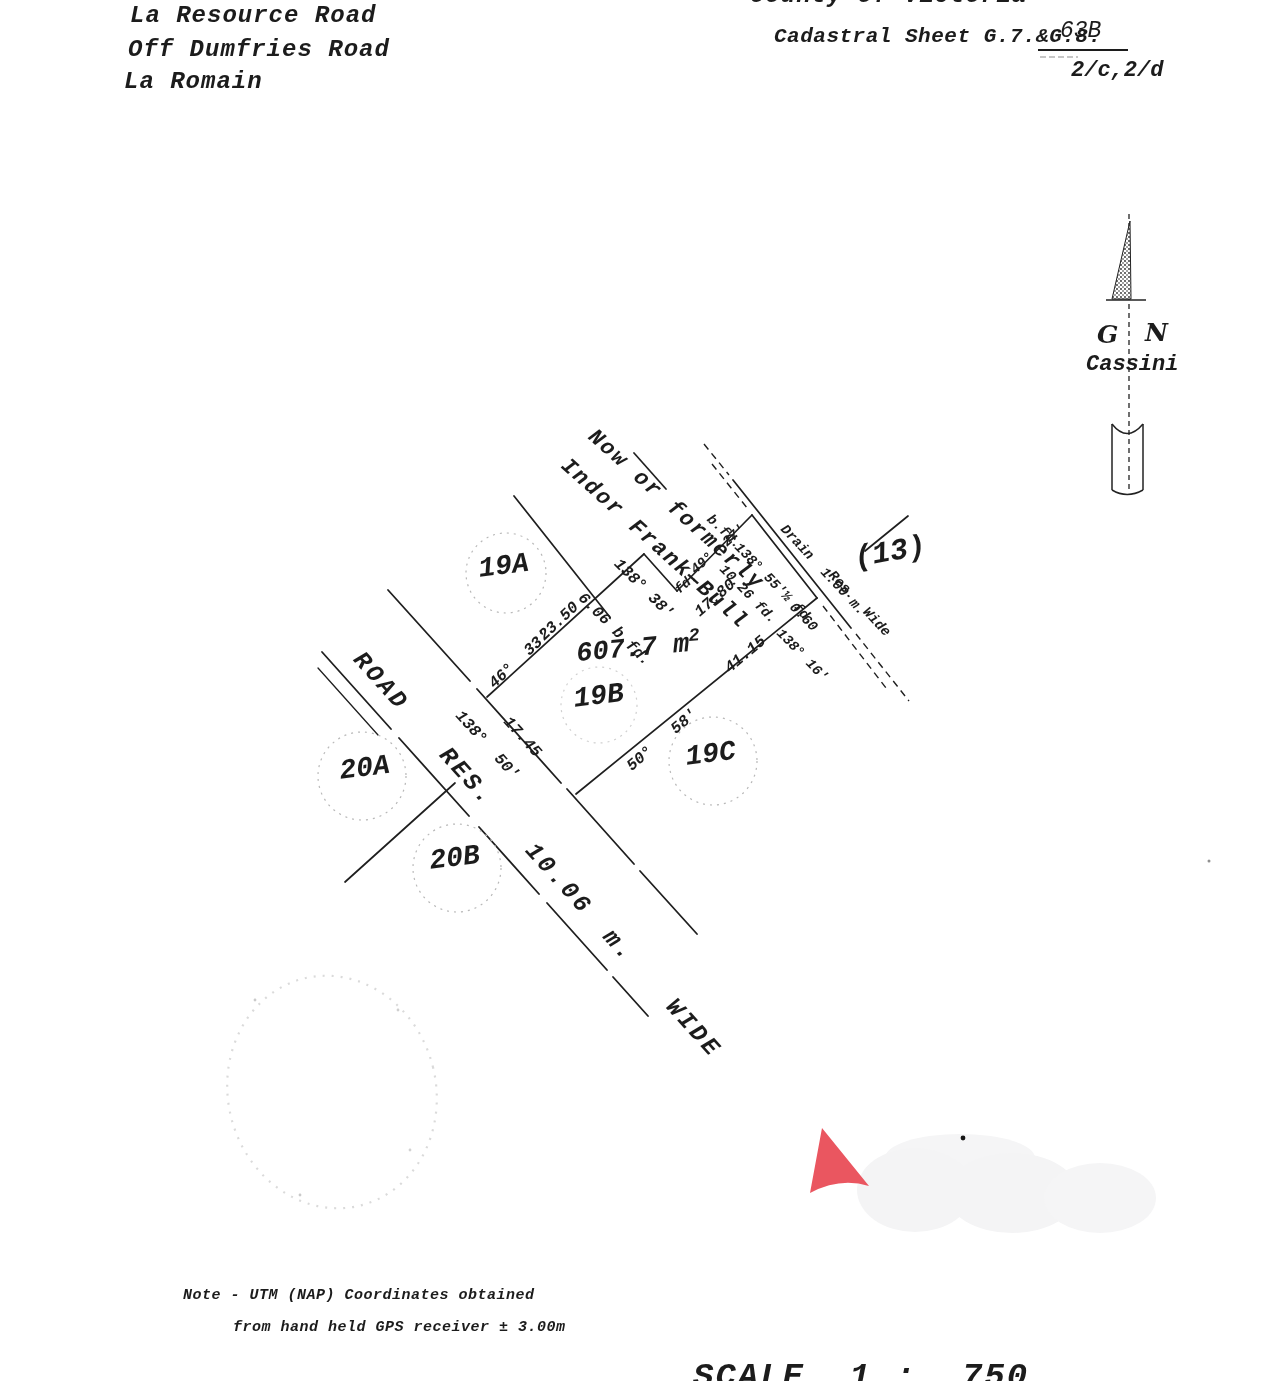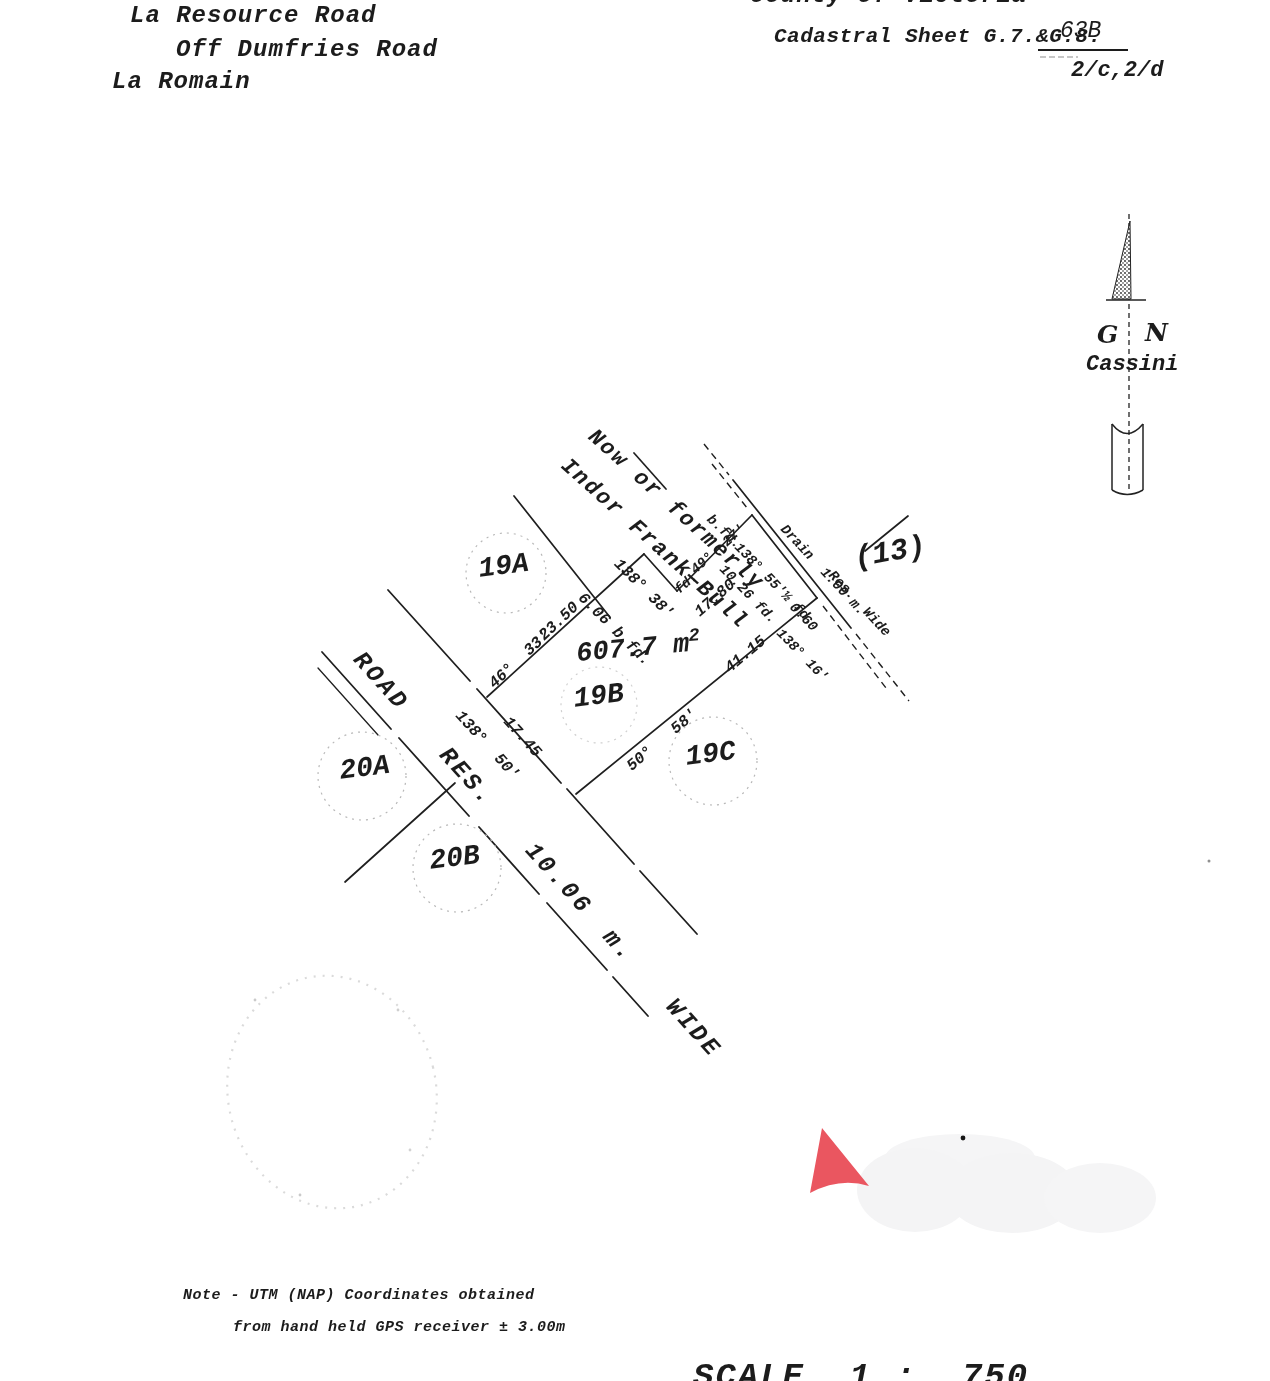--- a/index.html
+++ b/index.html
@@ -114,22 +114,22 @@
 
     <g stroke="#1c1c1c">
       <line x1="1038" y1="50" x2="1128" y2="50" stroke-width="2"></line>
       <line x1="1040" y1="57" x2="1078" y2="57" stroke-width="1" opacity="0.5" stroke-dasharray="6 3"></line>
     </g>
 
     <circle cx="1209" cy="861" r="1.5" fill="#909090"></circle>
   </svg>
 
   <div class="lbl hdr" style="left:130px;top:4px;">La Resource Road</div>
-  <div class="lbl hdr" style="left:128px;top:38px;margin-left:48px;">Off Dumfries Road</div>
-  <div class="lbl hdr" style="left:112px;top:70px;">La Romain</div>
+  <div class="lbl hdr" style="left:128px;top:38px;">Off Dumfries Road</div>
+  <div class="lbl hdr" style="left:124px;top:70px;">La Romain</div>
 
   <div class="lbl hdr" style="left:750px;top:-16px;">County of Victoria</div>
   <div class="lbl hdr-sm" style="left:750px;top:26px;margin-left:24px;">Cadastral Sheet G.7.&amp;G.8.</div>
   <div class="lbl sheetno" style="left:1060px;top:20px;">63B</div>
   <div class="lbl subcode" style="left:1032px;top:60px;">2/c,2/d</div>
 
   <div class="lbl script gn" style="left:1097px;top:322px;">G</div>
   <div class="lbl script gn" style="left:1145px;top:320px;">N</div>
   <div class="lbl script cassini" style="left:1086px;top:354px;">Cassini</div>
 

